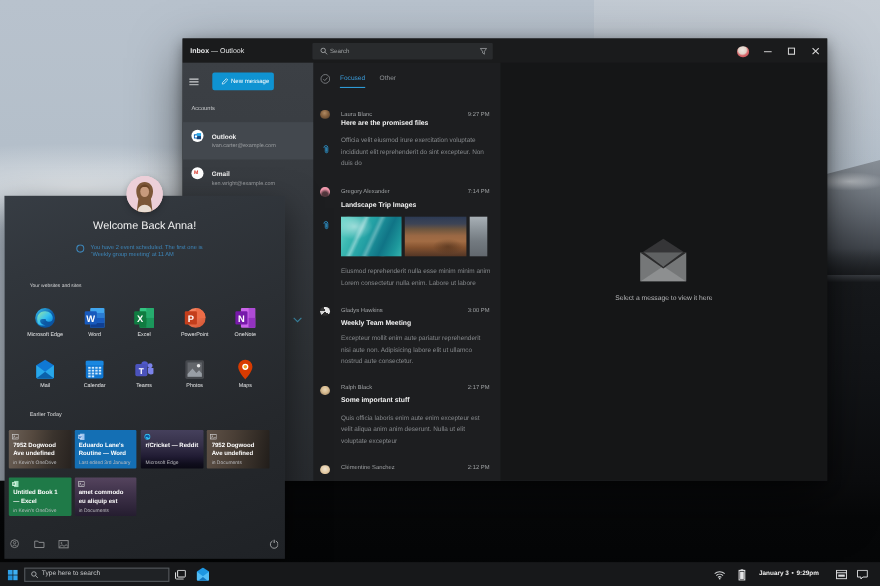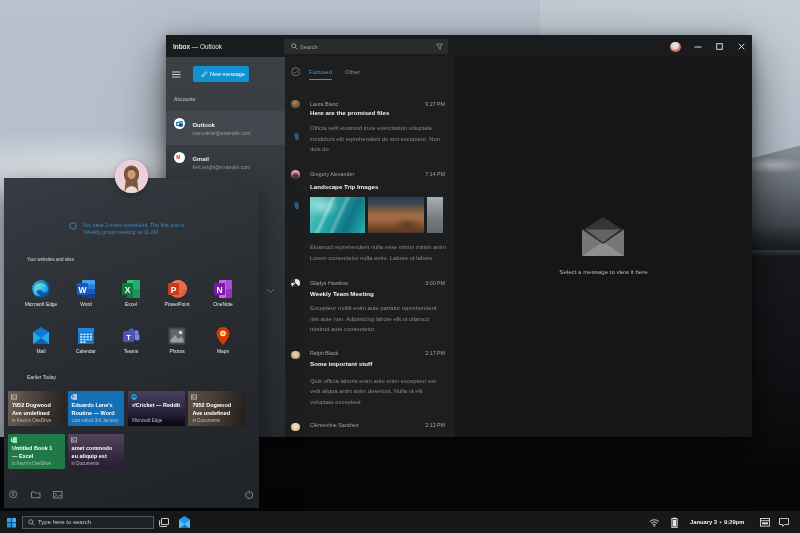--- a/index.html
+++ b/index.html
@@ -245,20 +245,21 @@
         </defs>
       <g clip-path="url(#avc)">
       <rect width="33" height="33" fill="#eccfd8"></rect>
       <path d="M16.5 5.5c-4.6 0-7.6 3.6-7.6 8.4 0 2.6.7 5 1.9 6.8l-1.6 12.8h14.6l-1.6-12.8c1.2-1.8 1.9-4.2 1.9-6.8 0-4.8-3-8.4-7.6-8.4z" fill="#7c5738"></path>
       <ellipse cx="16.5" cy="14.2" rx="4" ry="5" fill="#c79b7d"></ellipse>
       <path d="M10 33c0-4.2 2.9-6.8 6.5-6.8s6.5 2.6 6.5 6.8z" fill="#e9ddd3"></path>
       <path d="M12.2 10.5c1-1.8 2.5-2.7 4.3-2.7s3.3.9 4.3 2.7c.5 1 .6 2.3.4 3.3-.2-2-1.3-3.4-2.4-3.6-1.5-.3-3.1-.3-4.6 0-1.1.2-2.2 1.6-2.4 3.6-.2-1-.1-2.3.4-3.3z" fill="#6a4527"></path>
       </g>
     </svg>
   </div>
+  <div class="abs" id="welcome">Welcome Back Anna!</div>
   <svg class="abs" style="left:64.5px;top:44px" width="8" height="8" viewBox="0 0 10 10">
       <circle cx="5" cy="5" r="4" fill="none" stroke="#3d87bb" stroke-width="1.2"></circle>
     </svg>
   <div class="abs event-line" style="left:78.3px;top:43.8px">You have 2 event scheduled. The first one is</div>
   <div class="abs event-line" style="left:79px;top:51px">'Weekly group meeting' at 11 AM</div>
   <div class="abs" id="plabel1">Your websites and sites</div>
   <div class="abs" id="plabel2">Earlier Today</div>
   <div id="apps">
       <div class="app" style="left:15px;top:101px">
         <div class="ic">

